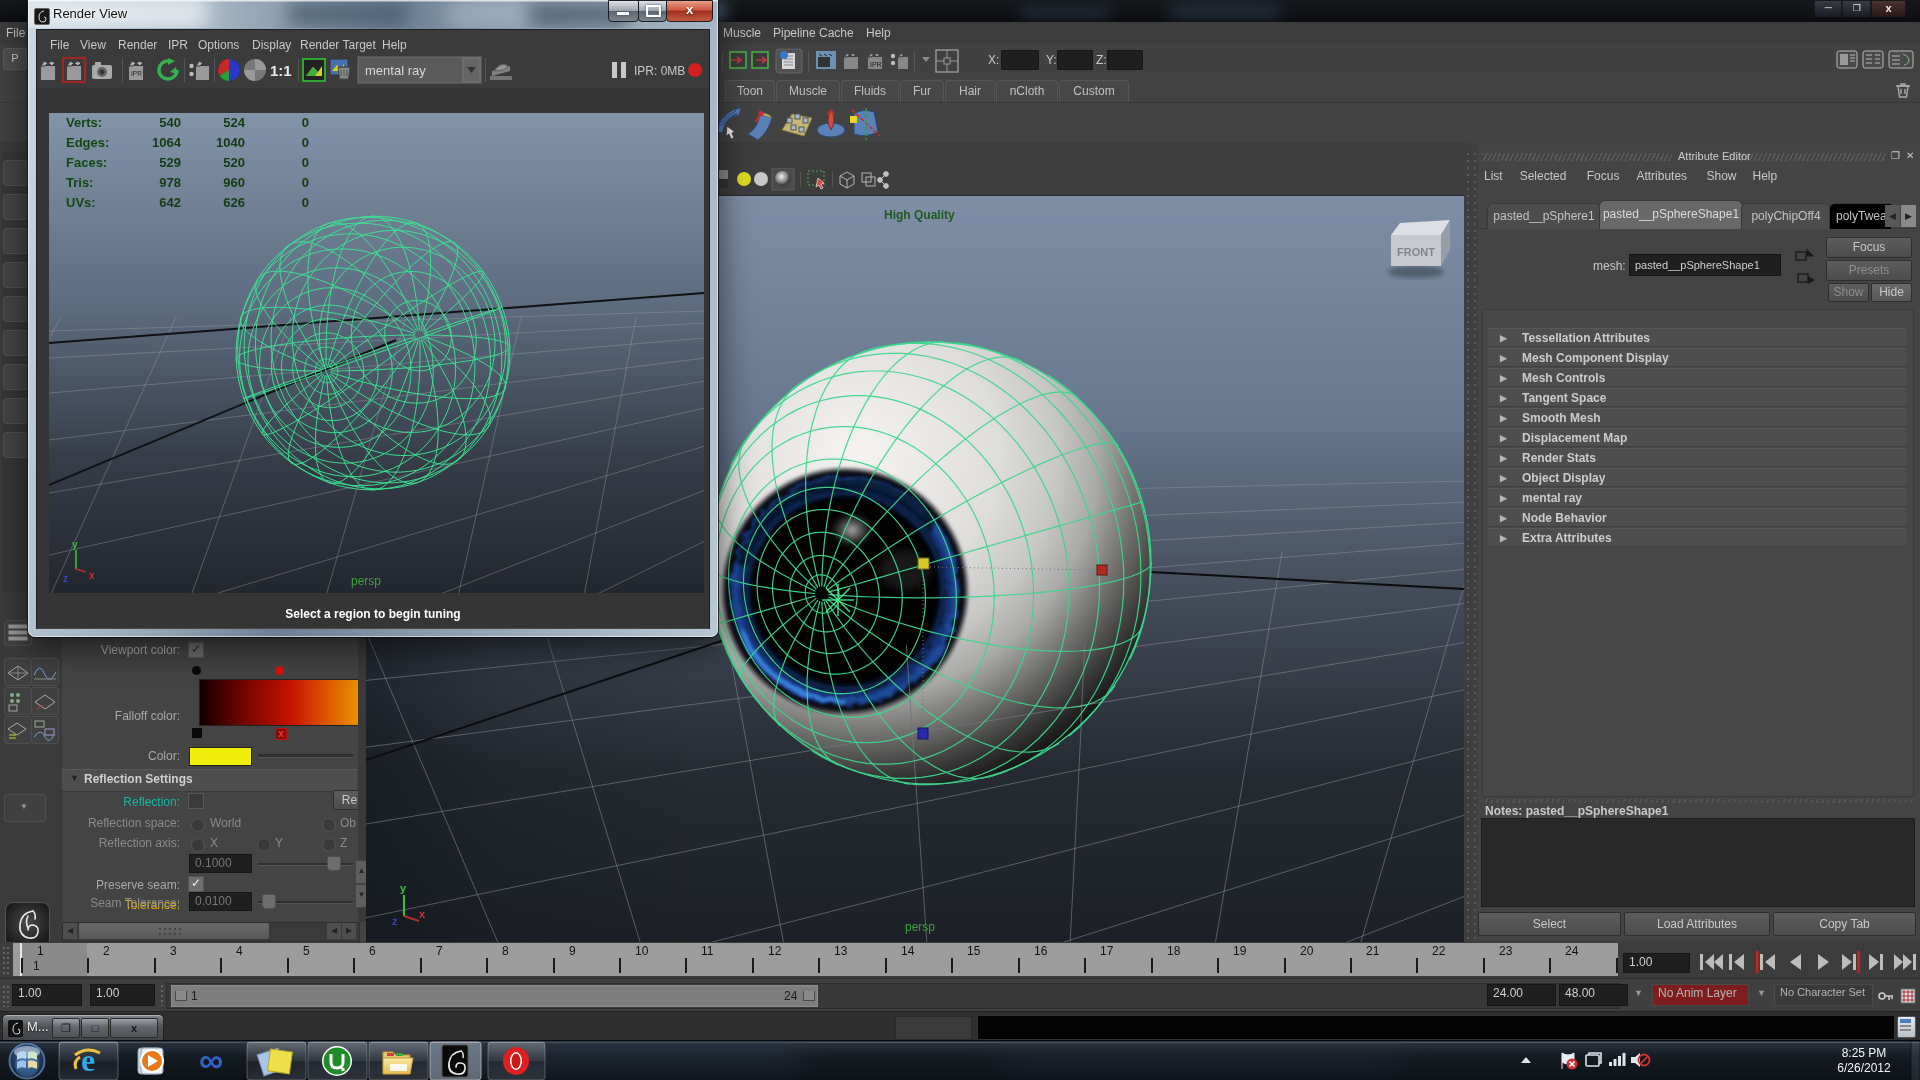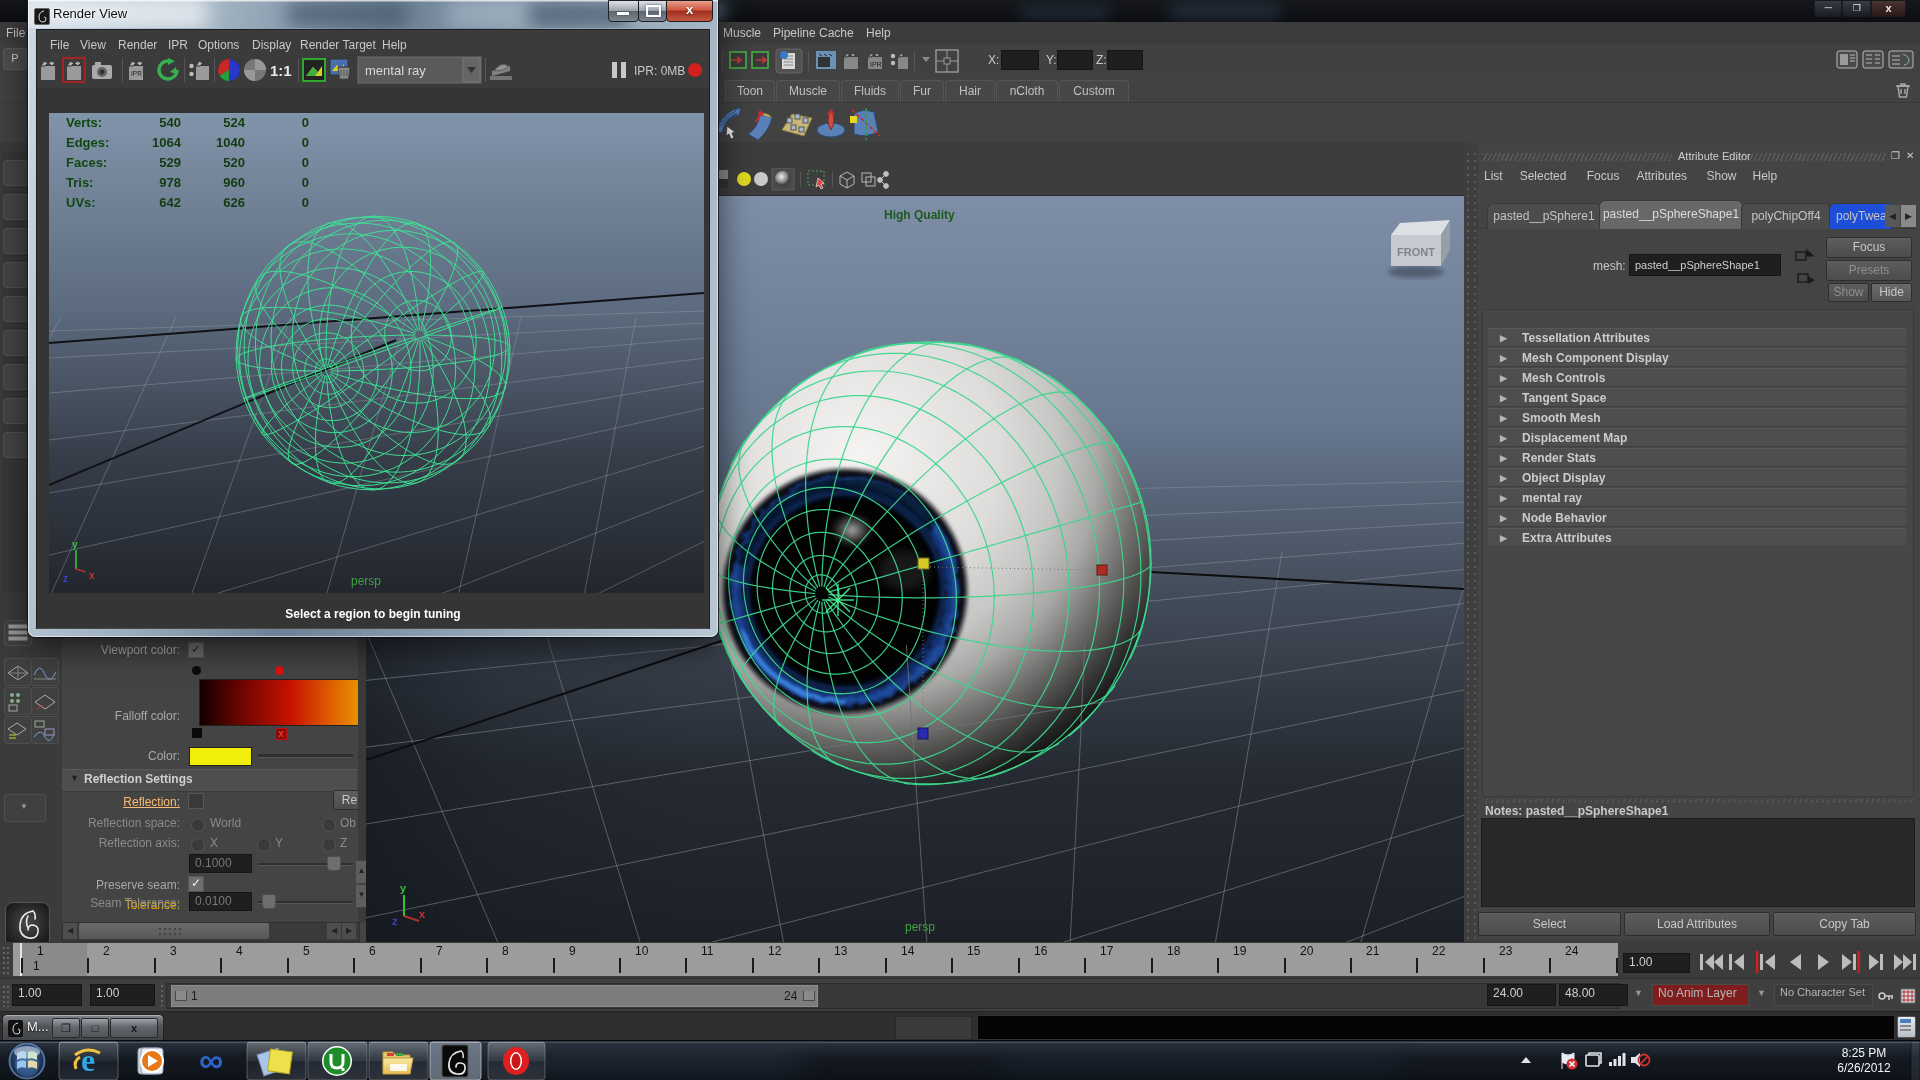--- a/index.html
+++ b/index.html
@@ -244,21 +244,21 @@
   <div class="abs" style="left:18px;top:607px;width:100px;">
     <span style="position:absolute;right:0;color:#a8a8a8;font-size:12px;">Color:</span>
       </div>
   <div class="abs" style="left:127px;top:605px;width:61px;height:17px;background:#f2ee0c;border:1px solid #222;"></div>
   <div class="abs" style="left:196px;top:612px;width:95px;height:3px;background:#2f2f2f;border-bottom:1px solid #555;"></div>
   <div class="abs" style="left:0px;top:627px;width:295px;height:21px;background:#4e4e4e;border-top:1px solid #5a5a5a;border-bottom:1px solid #3a3a3a;">
     <span style="position:absolute;left:8px;top:3px;color:#222;font-size:9px;">▼</span>
     <span style="position:absolute;left:22px;top:2px;color:#d0d0d0;font-size:12px;font-weight:bold;">Reflection Settings</span>
   </div>
   <div class="abs" style="left:18px;top:653px;width:100px;">
-    <span style="position:absolute;right:0;color:#fdba74;font-size:12px;text-decoration:underline;">Reflection:</span>
+    <span style="position:absolute;right:0;color:#14b8a6;font-size:12px;">Reflection:</span>
       </div>
   <div class="abs" style="left:126px;top:651px;width:14px;height:14px;background:#3a3a3a;border:1px solid #555;"></div>
   <div class="abs btn" style="left:271px;top:648px;width:33px;height:20px;line-height:18px;">Re</div>
   <div class="abs" style="left:18px;top:674px;width:100px;">
     <span style="position:absolute;right:0;color:#8b8b8b;font-size:12px;">Reflection space:</span>
       </div>
   <div class="abs rad" style="left:129px;top:676px;"></div>
       <span class="abs dim" style="left:148px;top:674px;">World</span>
   <div class="abs rad" style="left:260px;top:676px;"></div>
       <span class="abs dim" style="left:278px;top:674px;">Ob</span>
@@ -529,21 +529,21 @@
   <div class="abs txt" style="left:6px;top:27px;">
     <span style="margin-right:17px;">List</span><span style="margin-right:17px;">Selected</span>
     <span style="margin-right:17px;">Focus</span><span style="margin-right:16px;">Attributes</span>
     <span style="margin-right:16px;">Show</span><span>Help</span>
   </div>
 
   <div class="abs" style="left:2px;top:56px;width:438px;height:30px;border-bottom:1px solid #393939;">
     <div class="abs" style="left:7px;top:5px;width:112px;height:25px;background:#4c4c4c;border:1px solid #393939;border-bottom:none;border-radius:6px 6px 0 0;color:#c4c4c4;font-size:12px;text-align:center;line-height:24px;overflow:hidden;">pasted__pSphere1</div>
     <div class="abs" style="left:119px;top:2px;width:142px;height:28px;background:#686868;border:1px solid #393939;border-bottom:none;border-radius:6px 6px 0 0;color:#dcdcdc;font-size:12px;text-align:center;line-height:26px;overflow:hidden;">pasted__pSphereShape1</div>
     <div class="abs" style="left:261px;top:5px;width:88px;height:25px;background:#4c4c4c;border:1px solid #393939;border-bottom:none;border-radius:6px 6px 0 0;color:#c4c4c4;font-size:12px;text-align:center;line-height:24px;overflow:hidden;">polyChipOff4</div>
-    <div class="abs" style="left:349px;top:5px;width:55px;height:25px;background:#1d4ed8;border:1px solid #393939;border-bottom:none;border-radius:6px 0 0 0;color:#c4c4c4;font-size:12px;text-align:left;line-height:24px;overflow:hidden;padding-left:6px;">polyTwea</div>
+    <div class="abs" style="left:349px;top:5px;width:55px;height:25px;background:#000000;border:1px solid #393939;border-bottom:none;border-radius:6px 0 0 0;color:#c4c4c4;font-size:12px;text-align:left;line-height:24px;overflow:hidden;padding-left:6px;">polyTwea</div>
     <div class="abs" style="left:405px;top:7px;width:15px;height:22px;background:#585858;color:#222;font-size:9px;text-align:center;line-height:22px;">◀</div>
     <div class="abs" style="left:421px;top:7px;width:15px;height:22px;background:#8a8a8a;color:#222;font-size:9px;text-align:center;line-height:22px;">▶</div>
   </div>
 
   <span class="abs" style="left:115px;top:117px;font-size:12px;color:#c8c8c8;">mesh:</span>
   <div class="abs fld" style="left:151px;top:112px;width:152px;height:22px;font-size:11px;line-height:18px;">pasted__pSphereShape1</div>
   <svg class="abs" style="left:316px;top:105px;" width="24" height="42" viewBox="0 0 24 42">
     <rect x="2" y="5" width="10" height="8" fill="none" stroke="#1a1a1a" stroke-width="1.4"></rect>
     <path d="M12 9 h5 M13 3 l6 6 -6 0 z" stroke="#1a1a1a" fill="#1a1a1a" stroke-width="1.2"></path>
     <rect x="4" y="27" width="10" height="8" fill="none" stroke="#1a1a1a" stroke-width="1.4"></rect>

